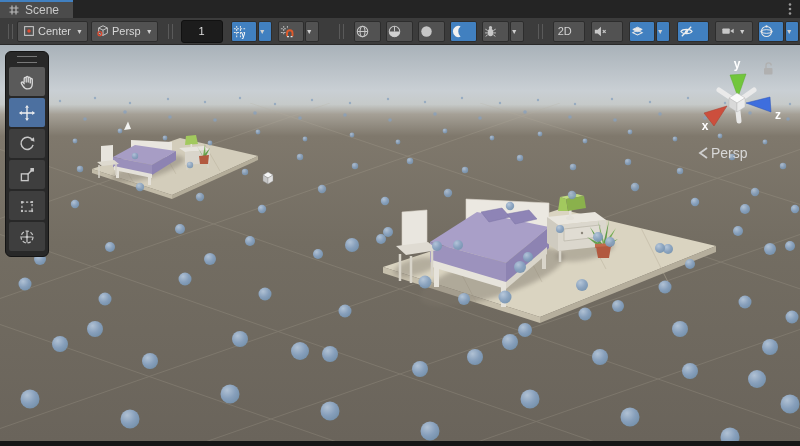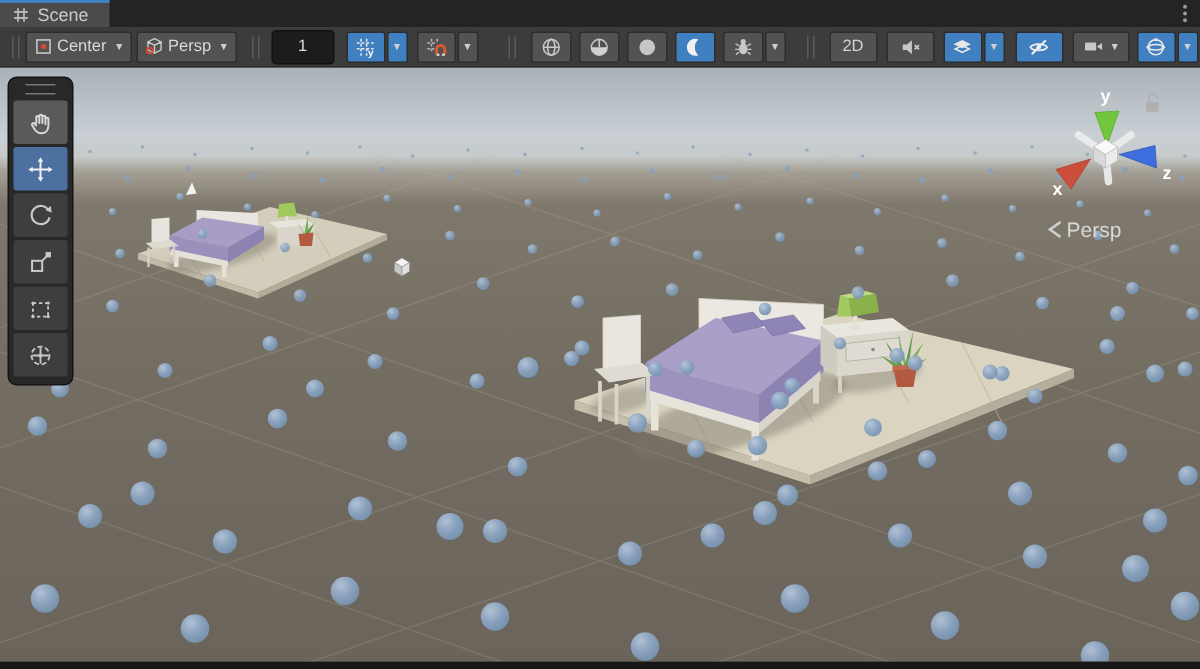--- a/index.html
+++ b/index.html
@@ -11,21 +11,21 @@
        border-top:2px solid var(--accent-blue,#4180c0);color:#c9c9c9;font-size:12px;box-sizing:border-box;}
   .tab svg{display:block}
   .kebab{margin-left:auto;display:flex;align-items:center;padding:0 8px;}
   
   .toolbar{height:27px;background:#3c3c3c;border-bottom:1px solid #292929;display:flex;
            align-items:center;padding:0 4px;box-sizing:border-box;}
   .grip{width:5px;height:15px;border-left:1px solid #5a5a5a;border-right:1px solid #5a5a5a;
         margin:0 4px;box-sizing:border-box;flex:none;}
   .grp{display:flex;gap:1px;flex:none;align-items:center;}
   .btn{height:21px;background:#525252;border:1px solid #2d2d2d;border-radius:2px;
-       display:inline-flex;align-items:center;justify-content:center;color:#d2d2d2;
+       display:inline-flex;align-items:center;color:#d2d2d2;
        font-size:11px;box-sizing:border-box;padding:0 4px;flex:none;}
   .btn.blue{background:var(--accent-blue,#47688e);}
   .btn .dd{font-size:7px;color:#cfcfcf;margin-left:3px;line-height:1;}
   .arrowbtn{width:14px;padding:0;}
   .arrowbtn .dd{margin:0;}
   .numfield{width:36px;height:19px;background:#1c1c1c;border:1px solid #111;border-radius:3px;
             color:#dedede;font-size:11px;text-align:center;font-family:"Liberation Sans",sans-serif;}
   .sp{flex:none;}
   .tblabel{font-size:11px;color:#d8d8d8;padding:0 2px;}
   

